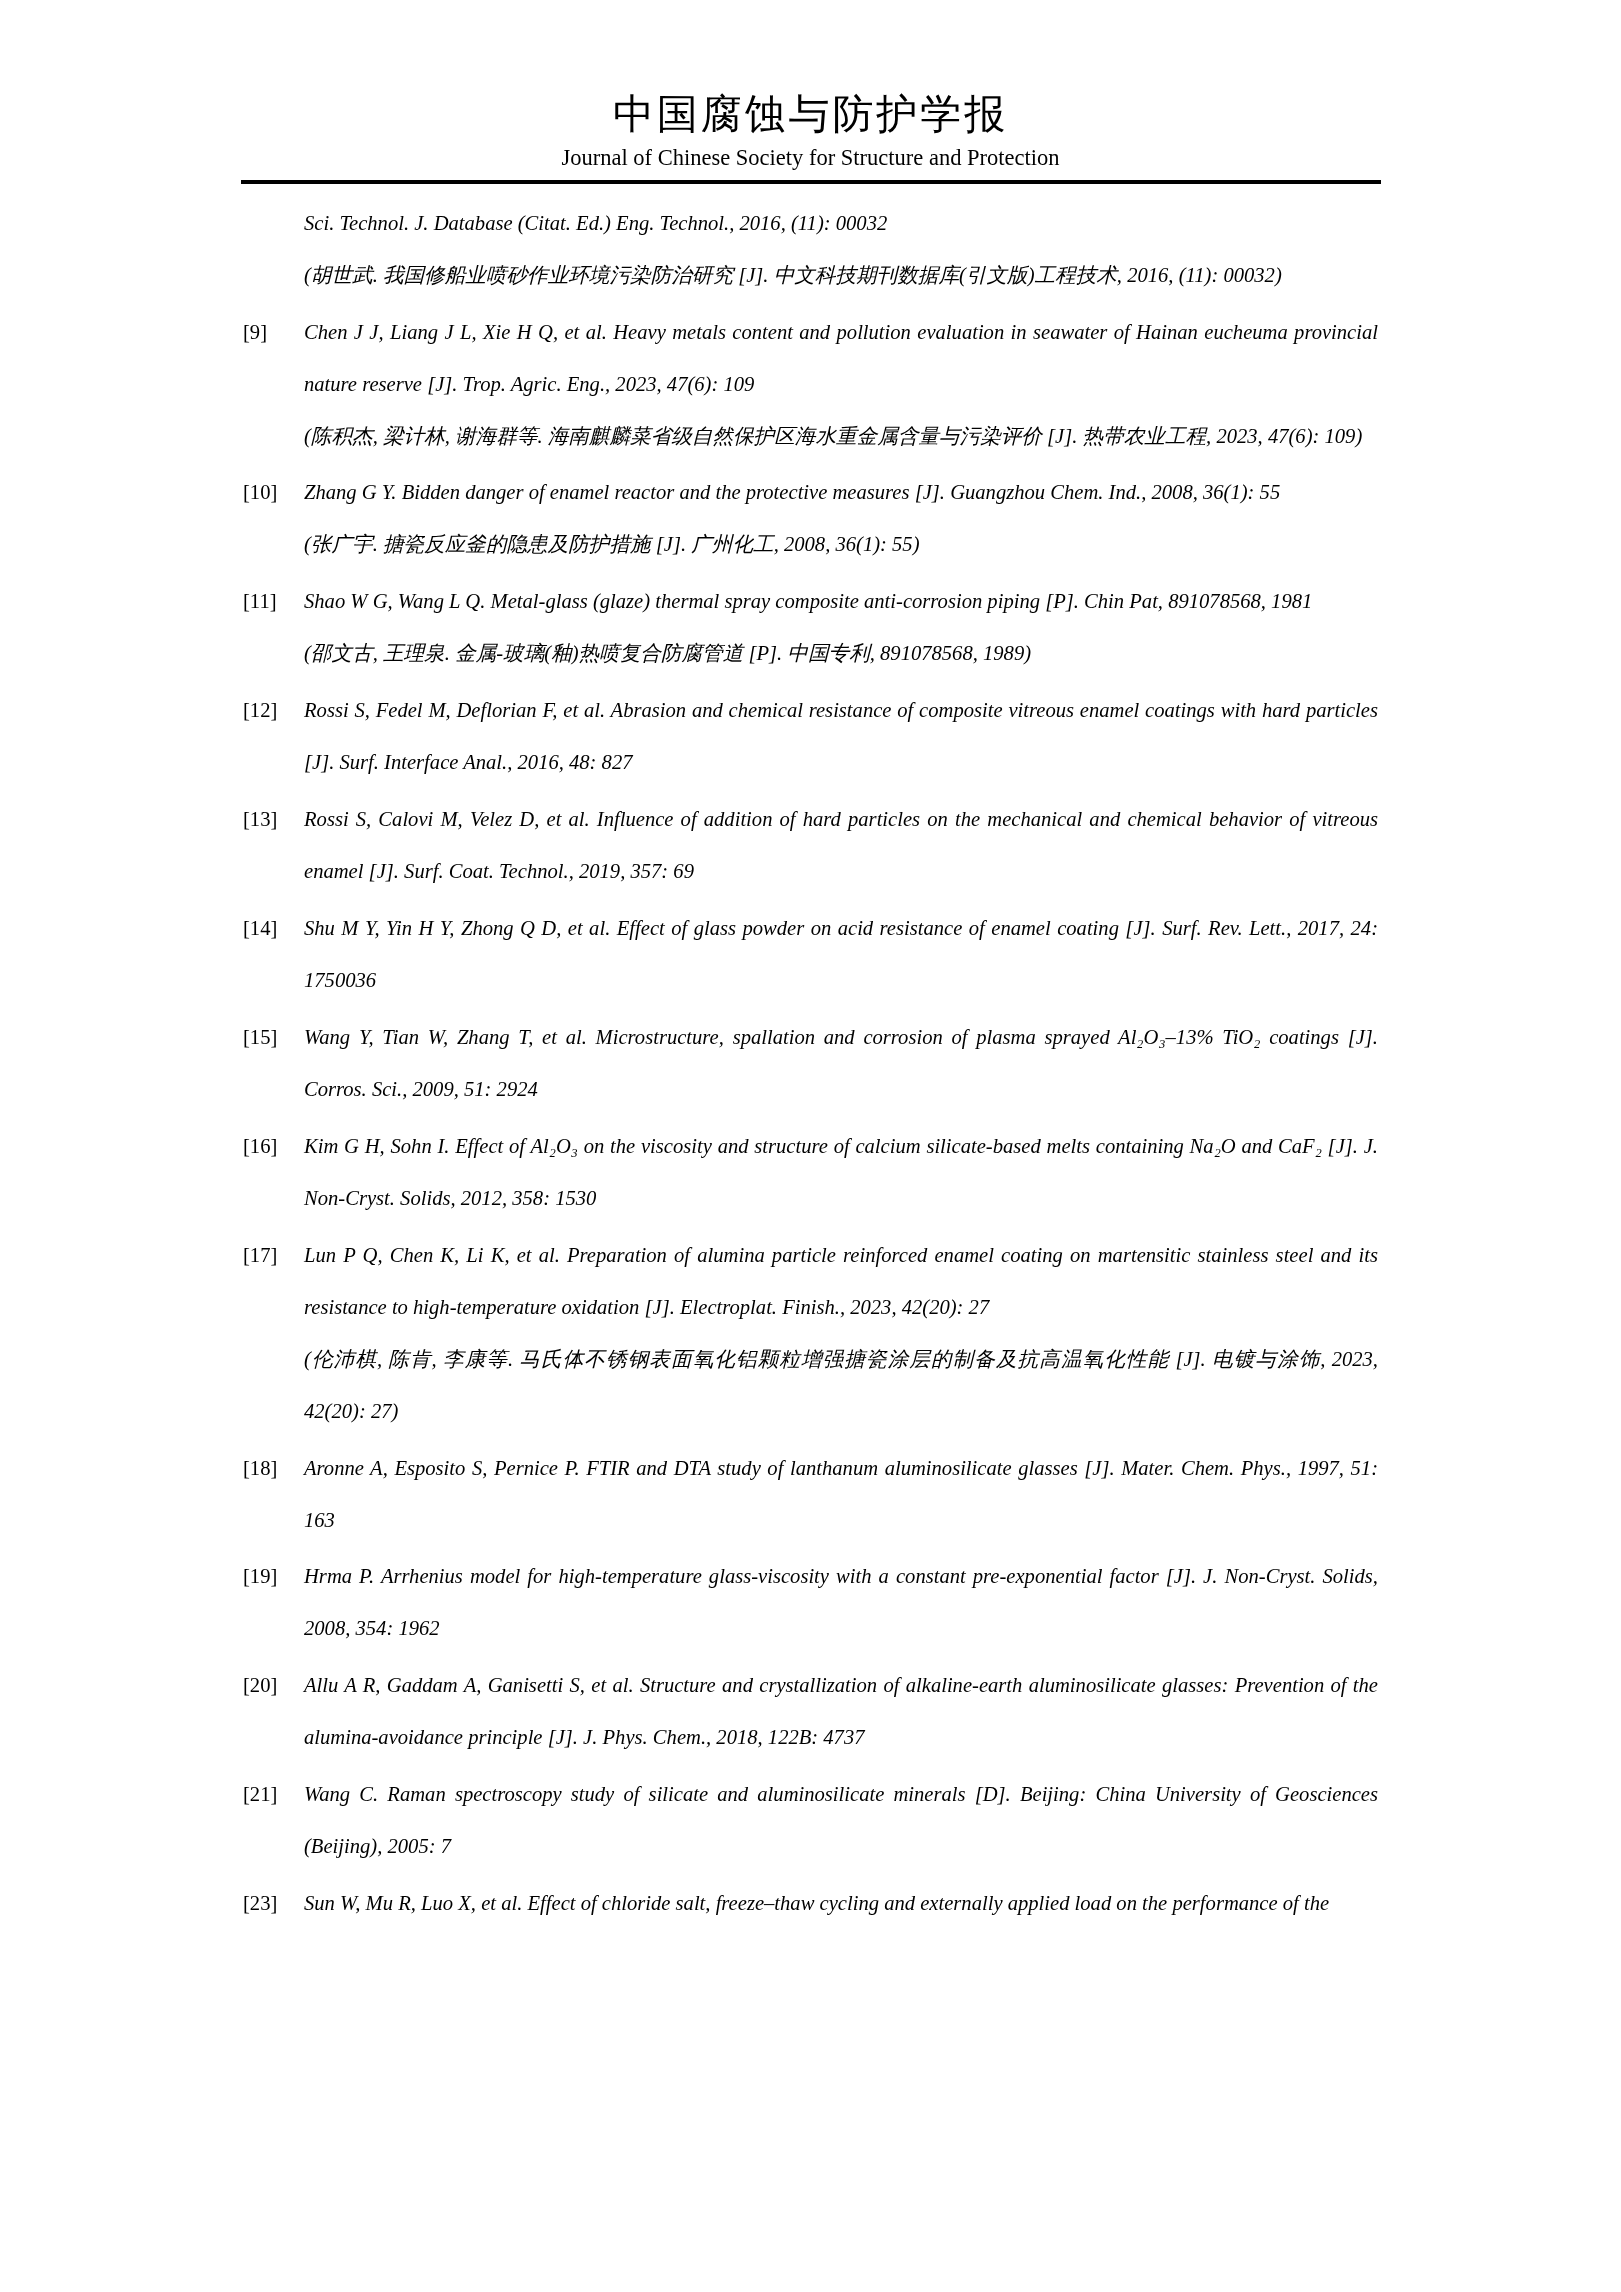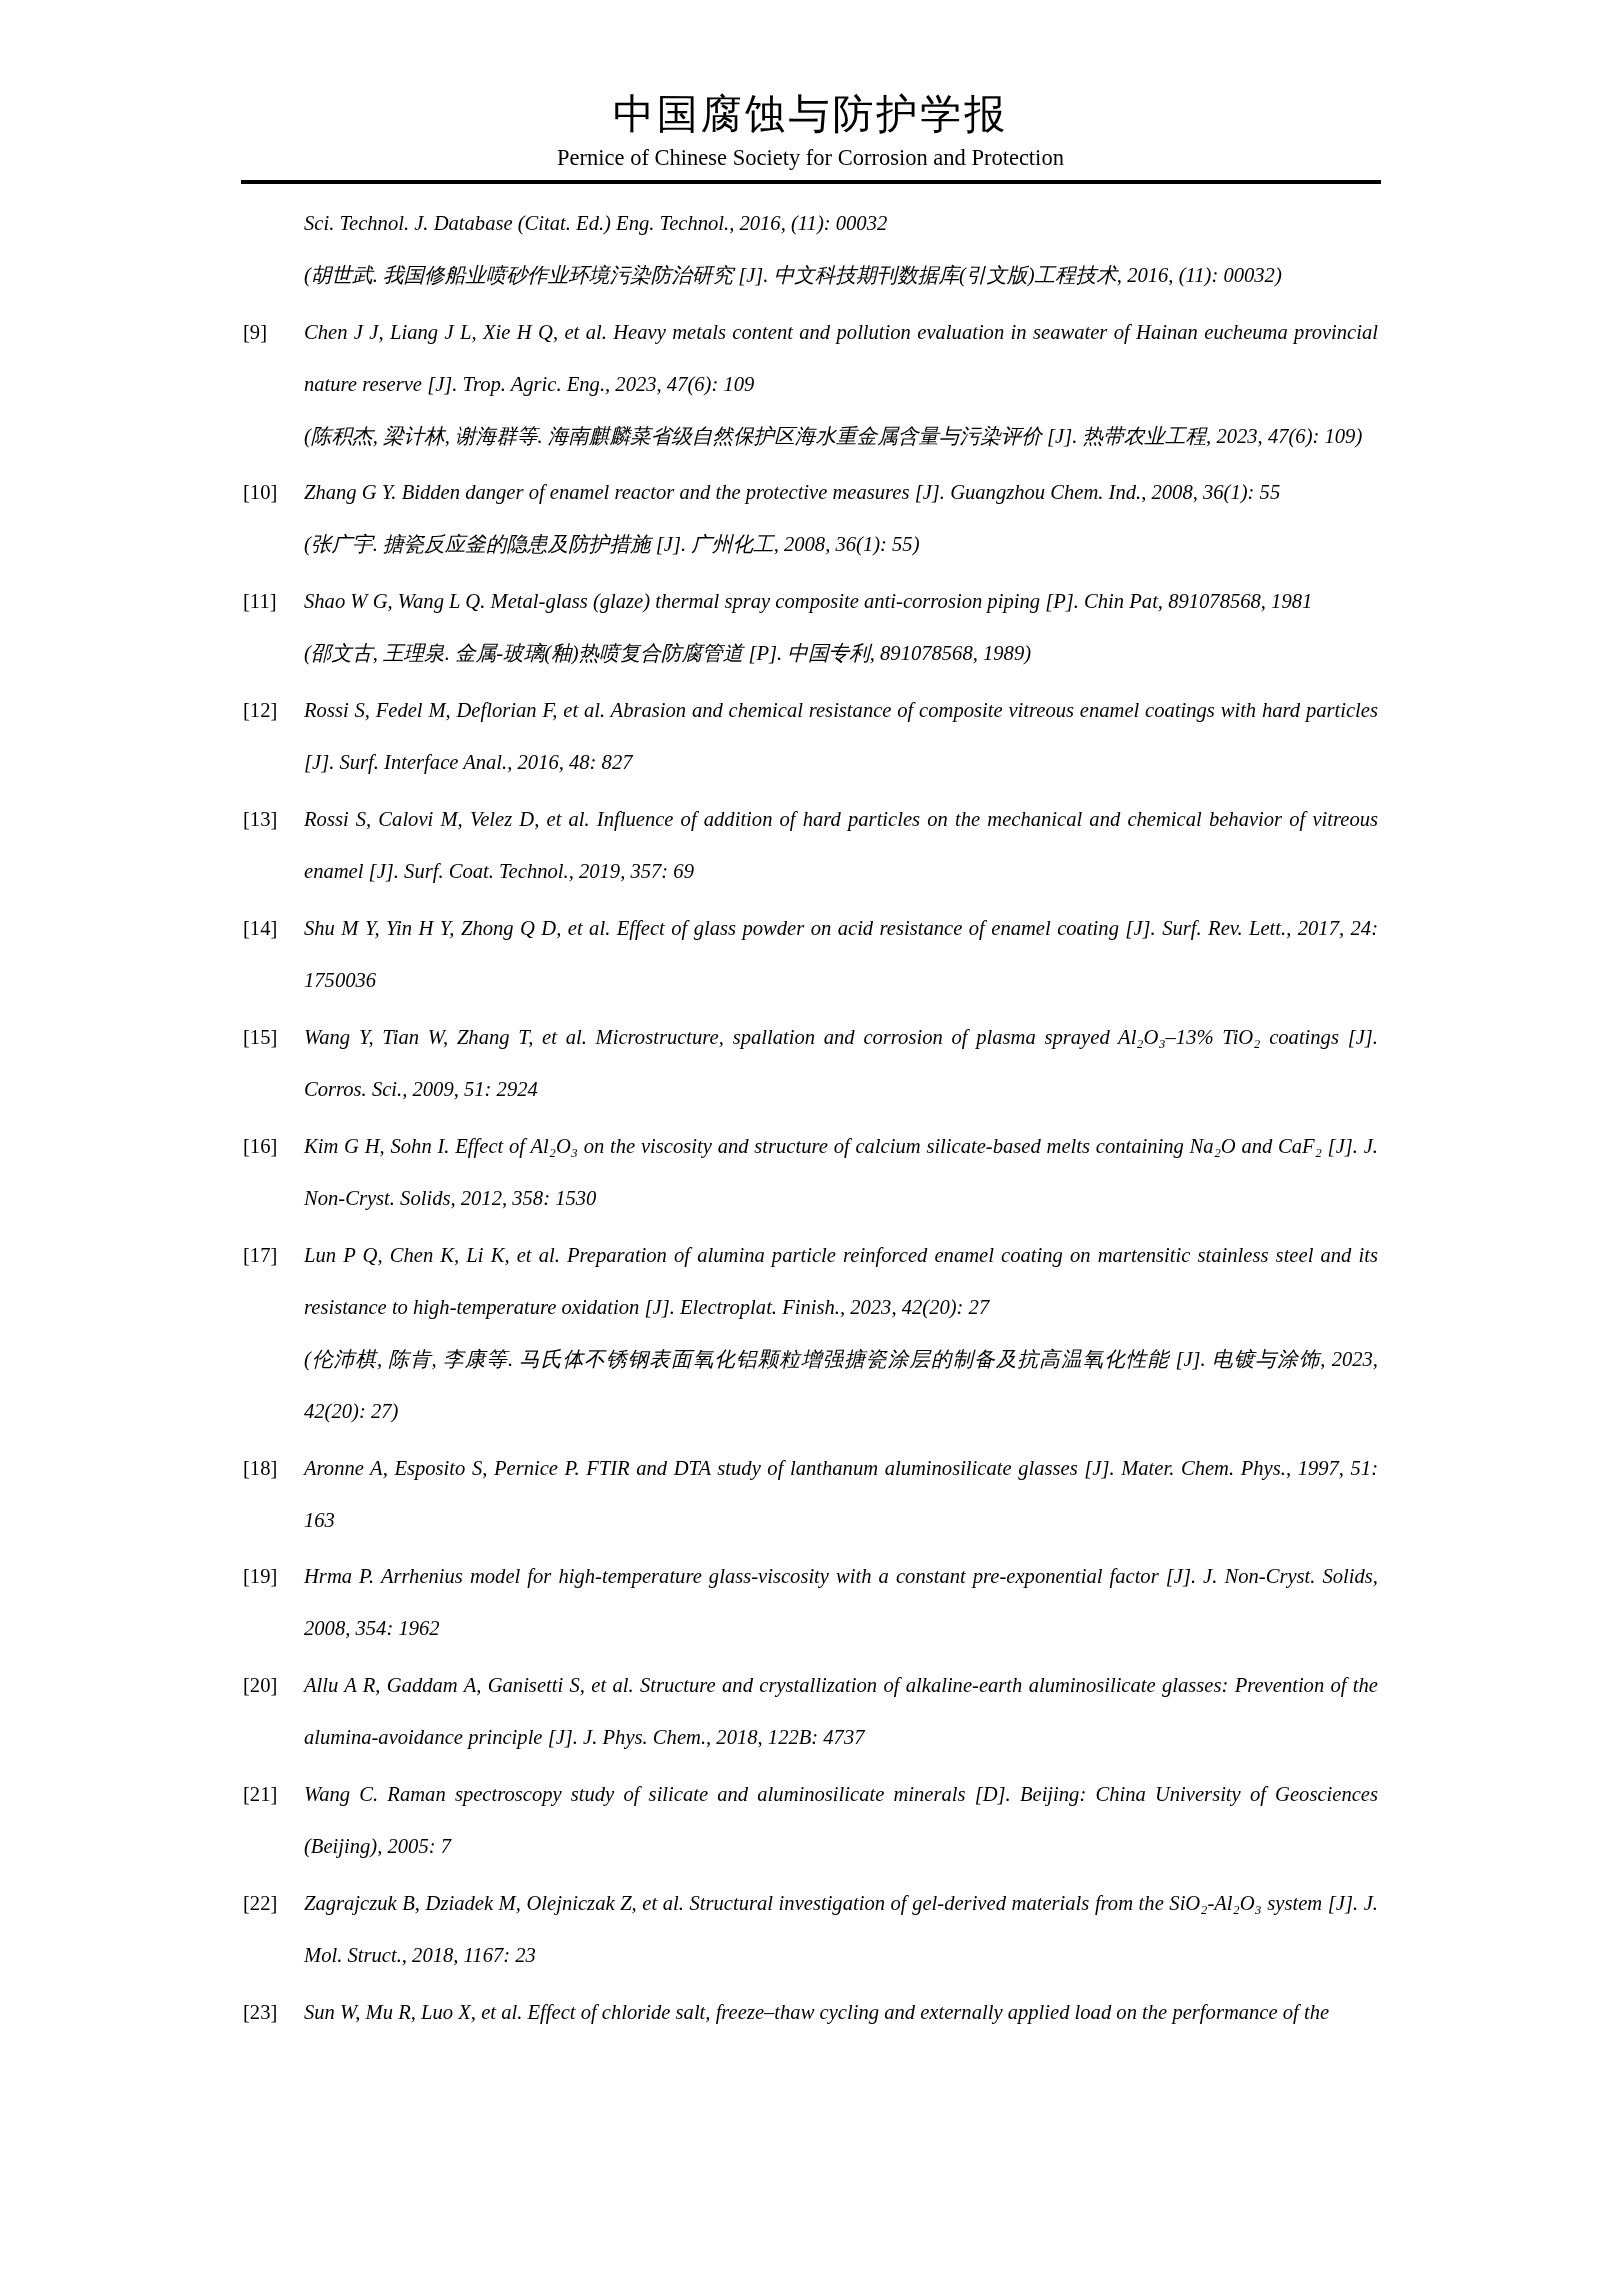--- a/index.html
+++ b/index.html
@@ -58,21 +58,21 @@
     margin: 0;
     text-align: justify;
     font-style: italic;
   }
 </style>
 </head>
 <body>
 
 <div class="journal-header">
   <h1 class="journal-title-zh">中国腐蚀与防护学报</h1>
-  <div class="journal-title-en">Pernice of Chinese Society for Corrosion and Protection</div>
+  <div class="journal-title-en">Journal of Chinese Society for Structure and Protection</div>
   <div class="header-rule"></div>
 </div>
 
 <div class="refs" id="refs">
     <div class="ref">
     <span class="ref-num"></span>
   <p class="ref-text">Sci. Technol. J. Database (Citat. Ed.) Eng. Technol., 2016, (11): 00032</p>
       <p class="ref-text">(胡世武. 我国修船业喷砂作业环境污染防治研究 [J]. 中文科技期刊数据库(引文版)工程技术, 2016, (11): 00032)</p>
     </div>
     <div class="ref">
@@ -125,21 +125,17 @@
     </div>
     <div class="ref">
     <span class="ref-num">[20]</span>
   <p class="ref-text">Allu A R, Gaddam A, Ganisetti S, et al. Structure and crystallization of alkaline-earth aluminosilicate glasses: Prevention of the alumina-avoidance principle [J]. J. Phys. Chem., 2018, 122B: 4737</p>
     </div>
     <div class="ref">
     <span class="ref-num">[21]</span>
   <p class="ref-text">Wang C. Raman spectroscopy study of silicate and aluminosilicate minerals [D]. Beijing: China University of Geosciences (Beijing), 2005: 7</p>
     </div>
     <div class="ref">
-    <span class="ref-num">[22]</span>
-  <p class="ref-text">Zagrajczuk B, Dziadek M, Olejniczak Z, et al. Structural investigation of gel-derived materials from the SiO₂-Al₂O₃ system [J]. J. Mol. Struct., 2018, 1167: 23</p>
-    </div>
-    <div class="ref">
     <span class="ref-num">[23]</span>
   <p class="ref-text">Sun W, Mu R, Luo X, et al. Effect of chloride salt, freeze–thaw cycling and externally applied load on the performance of the</p>
     </div>
   </div>
 
 
 </body></html>

